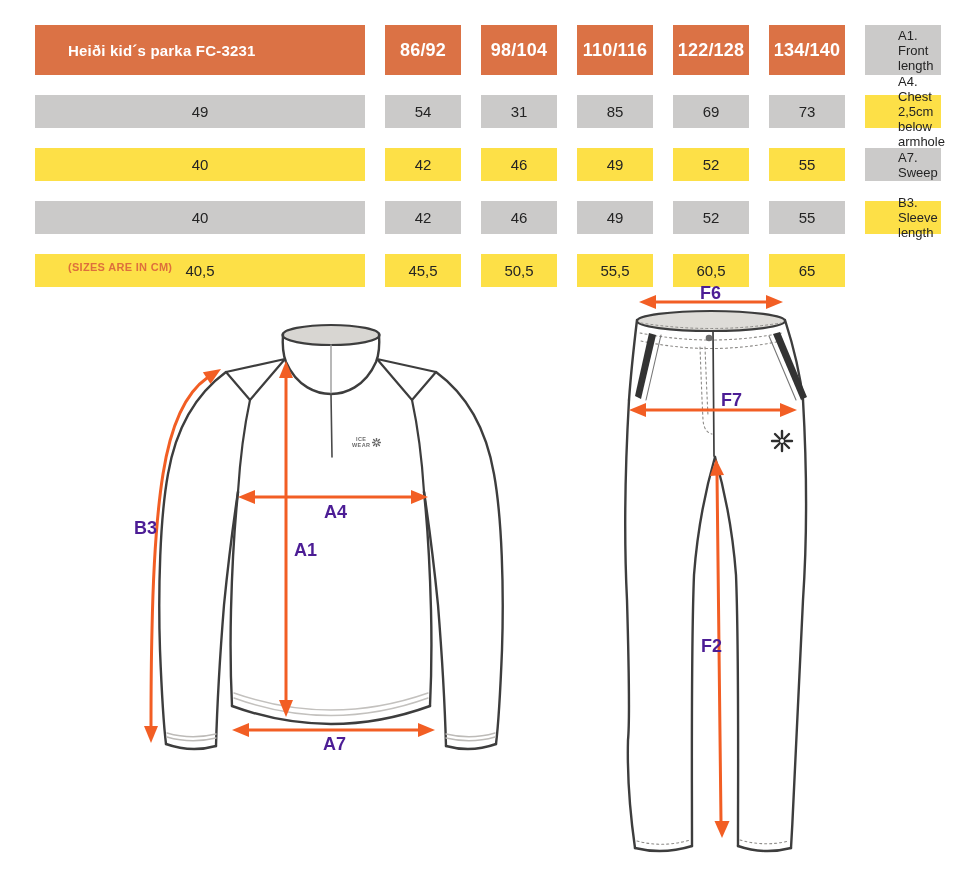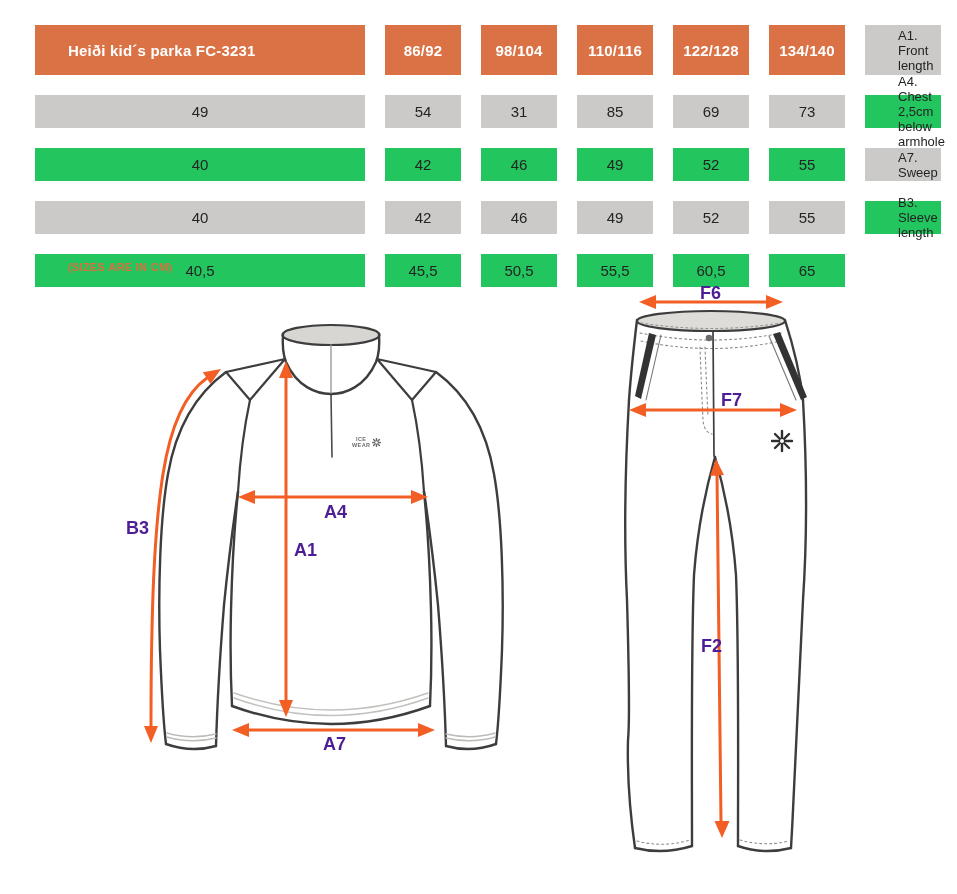--- a/index.html
+++ b/index.html
@@ -8,31 +8,31 @@
     font-family:"Liberation Sans", sans-serif;overflow:hidden;
     -webkit-font-smoothing:antialiased;
   }
   
   .size-table{
     position:absolute;left:35px;top:25px;width:948px;
     display:grid;grid-template-columns:330px repeat(7,76px);
     grid-template-rows:50px repeat(4,33px);gap:20px;
   }
   .hcell{
-    background:#DB7245;color:#ffffff;font-weight:bold;font-size:15px;
+    background:#DB7245;color:#ffffff;font-weight:bold;font-size:18px;
     display:flex;align-items:center;justify-content:center;letter-spacing:.2px;
   }
   .hcell.title{justify-content:flex-start;padding-left:33px;font-size:15px;box-sizing:border-box;}
   .cell{
     display:flex;align-items:center;justify-content:center;
     font-size:15px;color:#242424;
   }
   .cell.label{justify-content:flex-start;padding-left:33px;font-size:13px;box-sizing:border-box;}
   .row-dark .cell{background:#CBCAC9;}
-  .row-light .cell{background:#22c55e;}
+  .row-light .cell{background:#fde047;}
   
   .sizes-note{
     position:absolute;left:68px;top:241px;color:#DE6F3C;
     font-size:11px;font-weight:600;letter-spacing:.3px;margin-top:20px;
   }
   
   svg{position:absolute;display:block;}
   .meas-label{
     position:absolute;color:#4c1d95;font-weight:bold;font-size:18px;line-height:18px;
   }
@@ -157,21 +157,21 @@
     <g stroke="#6a6a6a" stroke-width="1.4" stroke-linecap="round">
       <line x1="4.5" y1="0.5" x2="4.5" y2="8.5"></line>
         <line x1="0.5" y1="4.5" x2="8.5" y2="4.5"></line>
       <line x1="1.6" y1="1.6" x2="7.4" y2="7.4"></line>
         <line x1="1.6" y1="7.4" x2="7.4" y2="1.6"></line>
     </g>
     <circle cx="4.5" cy="4.5" r="1.3" fill="#ffffff"></circle>
   </svg>
 </div>
 
-<span class="meas-label" style="left:126px;top:519px;">B3</span>
+<span class="meas-label" style="left:134px;top:519px;">B3</span>
 <span class="meas-label" style="left:324px;top:503px;">A4</span>
 <span class="meas-label" style="left:294px;top:541px;">A1</span>
 <span class="meas-label" style="left:323px;top:735px;">A7</span>
 
 <svg style="left:610px;top:278px;" width="250" height="590" viewBox="610 278 250 590" fill="none" stroke-linecap="round" stroke-linejoin="round">
 
   <ellipse cx="711" cy="321" rx="74" ry="10" fill="#DEDCD8" stroke="#3d3d3d" stroke-width="2.2"></ellipse>
   <path d="M641,323 Q711,334 781,323" stroke="#8d8b88" stroke-width="1" stroke-dasharray="2,3"></path>
 
   <path d="M640,333 Q711,347 782,333" stroke="#8d8b88" stroke-width="1.1" stroke-dasharray="2,3"></path>

